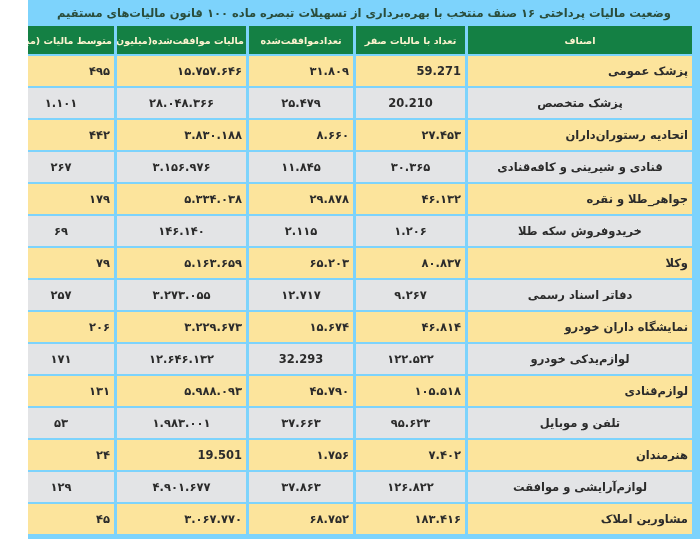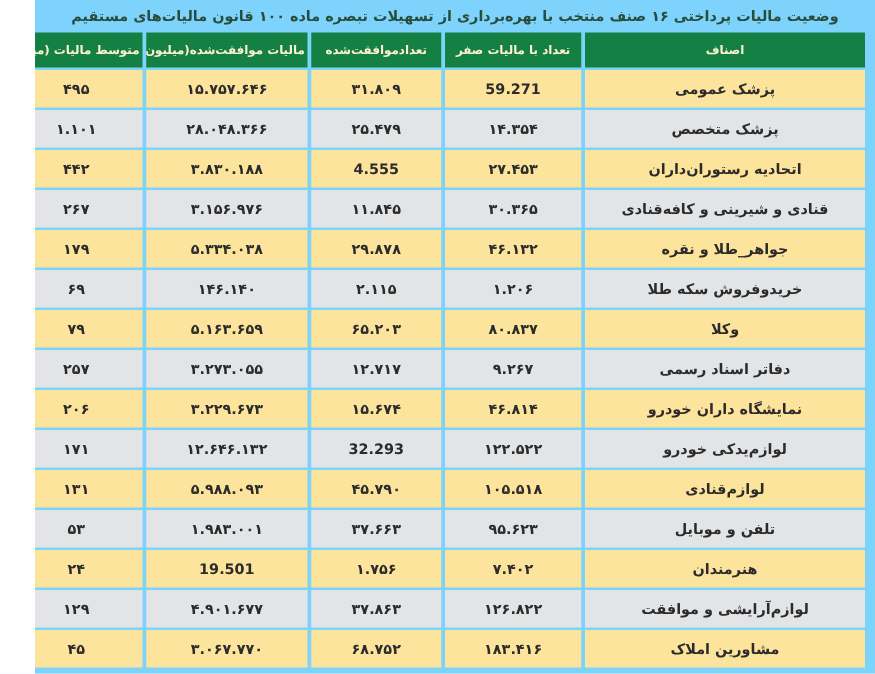--- a/index.html
+++ b/index.html
@@ -47,21 +47,21 @@
     font-size: 11.5px;
     font-weight: bold;
     color: #2b2b2b;
     text-align: center;
     vertical-align: middle;
     height: 30px;
     padding: 0 4px;
     white-space: nowrap;
     overflow: hidden;
   }
-  tr.row-yellow td { background: var(--row-yellow, #fce49c); }
+  tr.row-yellow td { background: var(--row-yellow, #fce49c); text-align: right; }
   tr.row-gray td   { background: var(--row-gray,  #e3e4e6); }
 </style>
 </head>
 <body>
 
 <div class="page">
   <div class="title">وضعیت مالیات پرداختی ۱۶ صنف منتخب با بهره‌برداری از تسهیلات تبصره ماده ۱۰۰ قانون مالیات‌های مستقیم</div>
   <table class="tax-table">
     <colgroup>
       <col style="width:224px">
@@ -82,29 +82,29 @@
     <tbody>
         <tr class="row-yellow">
           <td>پزشک عمومی</td>
           <td>59.271</td>
           <td>۳۱.۸۰۹</td>
           <td>۱۵.۷۵۷.۶۴۶</td>
           <td>۴۹۵</td>
         </tr>
         <tr class="row-gray">
           <td>پزشک متخصص</td>
-          <td>۱۴.۳۵۴</td>
+          <td>20.210</td>
           <td>۲۵.۴۷۹</td>
           <td>۲۸.۰۴۸.۳۶۶</td>
           <td>۱.۱۰۱</td>
         </tr>
         <tr class="row-yellow">
           <td>اتحادیه رستوران‌داران</td>
           <td>۲۷.۴۵۳</td>
-          <td>4.555</td>
+          <td>۸.۶۶۰</td>
           <td>۳.۸۳۰.۱۸۸</td>
           <td>۴۴۲</td>
         </tr>
         <tr class="row-gray">
           <td>قنادی و شیرینی و کافه‌قنادی</td>
           <td>۳۰.۳۶۵</td>
           <td>۱۱.۸۴۵</td>
           <td>۳.۱۵۶.۹۷۶</td>
           <td>۲۶۷</td>
         </tr>

